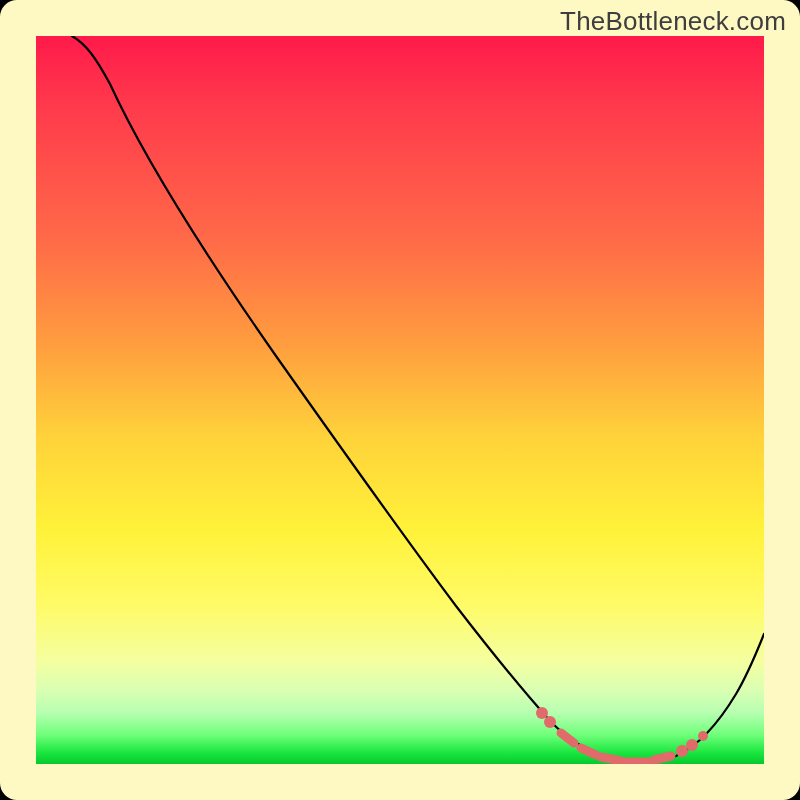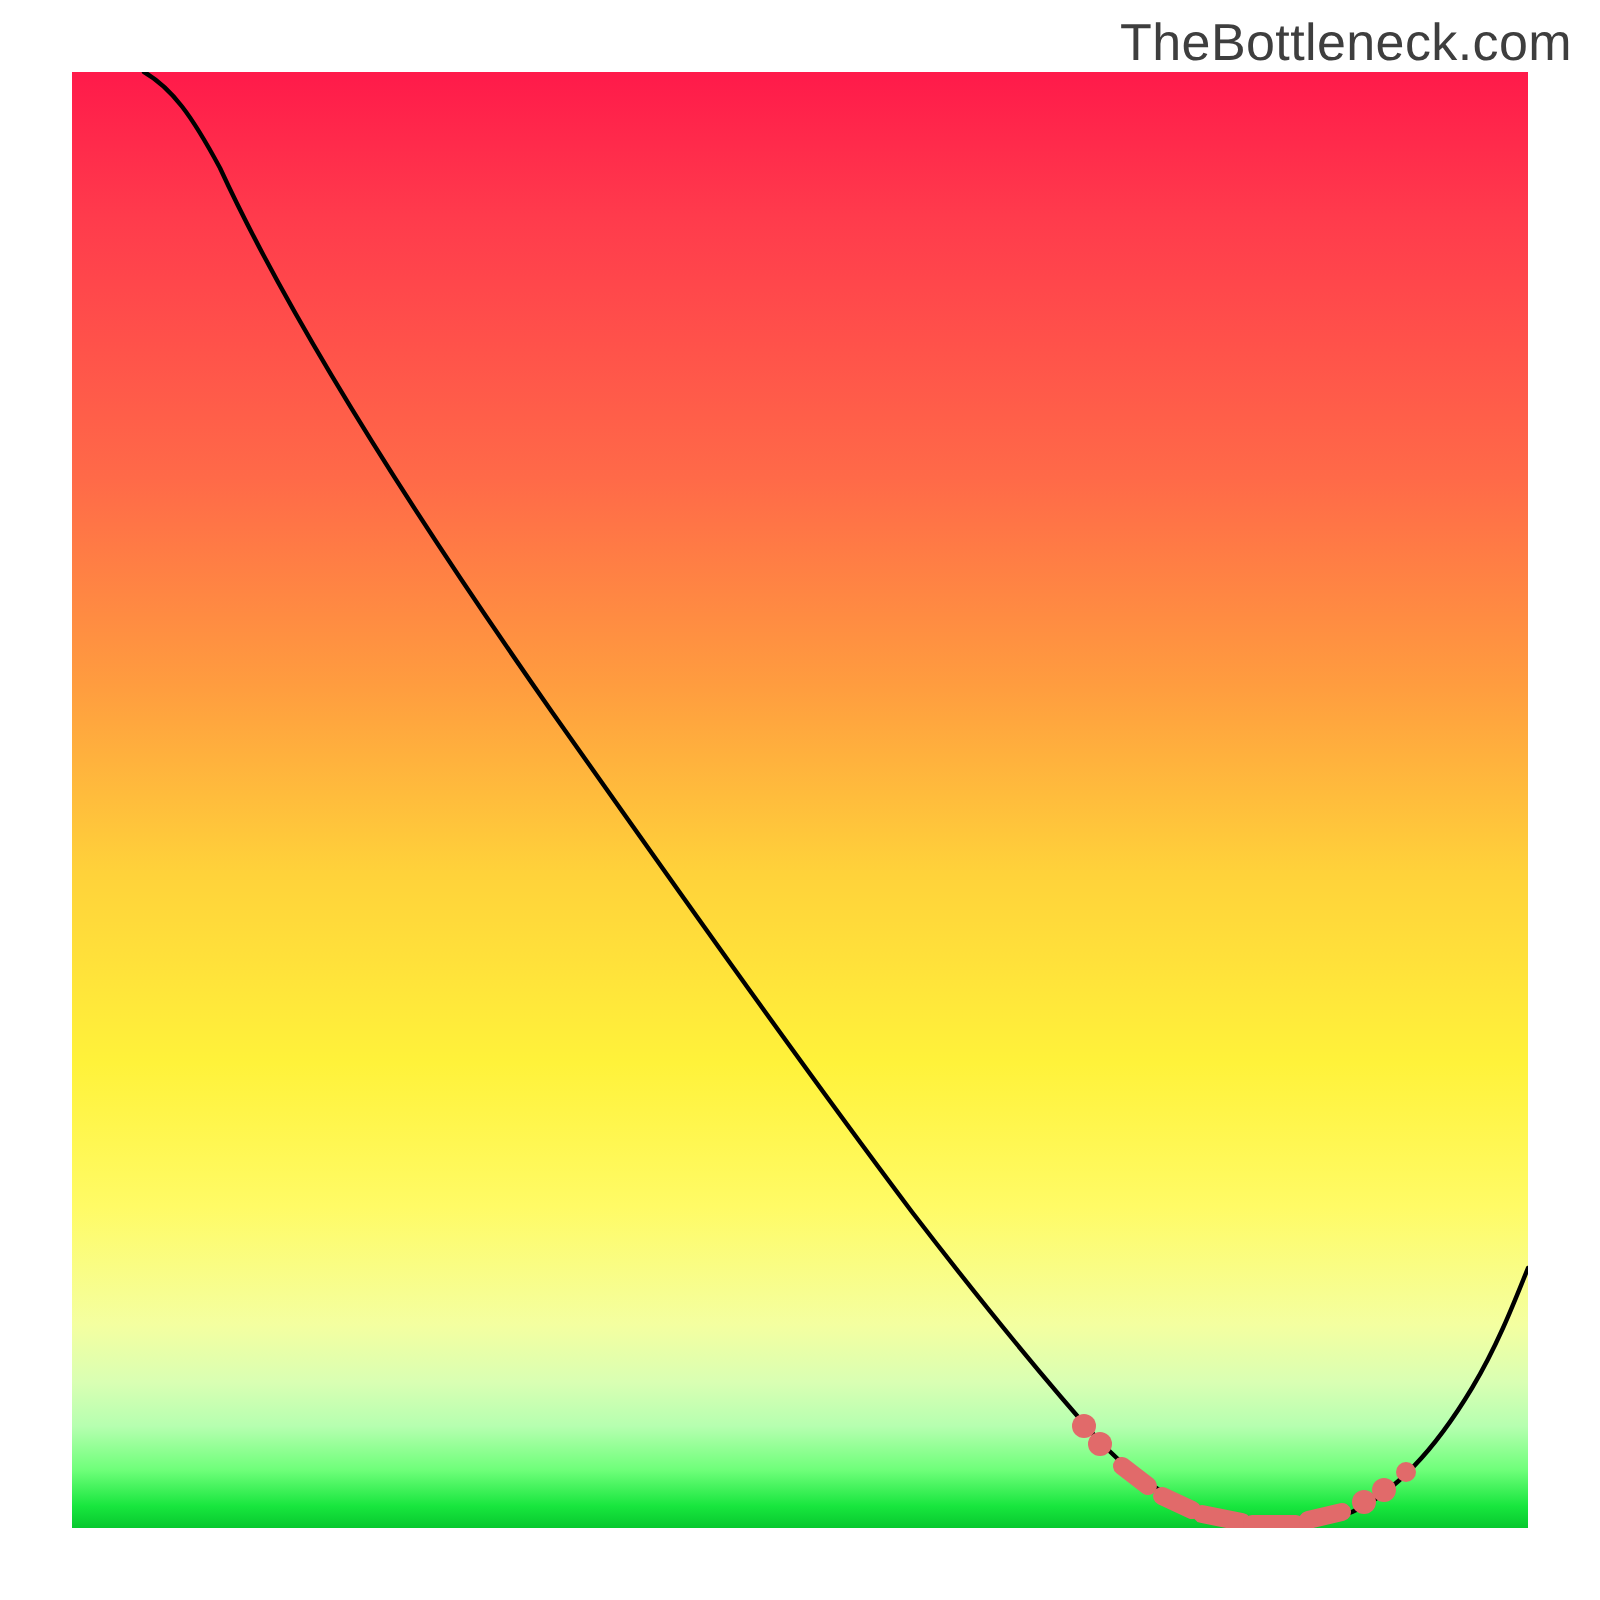--- a/index.html
+++ b/index.html
@@ -10,21 +10,22 @@
     background: #000;
     overflow: hidden;
     font-family: Arial, Helvetica, sans-serif;
   }
   .frame {
     position: absolute;
     left: 0;
     top: 0;
     width: 800px;
     height: 800px;
-    background: #ffffff;
+    background: #fef9c3;
+    border-radius: 17px;
   }
   .watermark {
     position: absolute;
     top: 6px;
     right: 14px;
     color: #3e3e3e;
     font-size: 26px;
     font-weight: 500;
     letter-spacing: 0.2px;
     z-index: 5;

